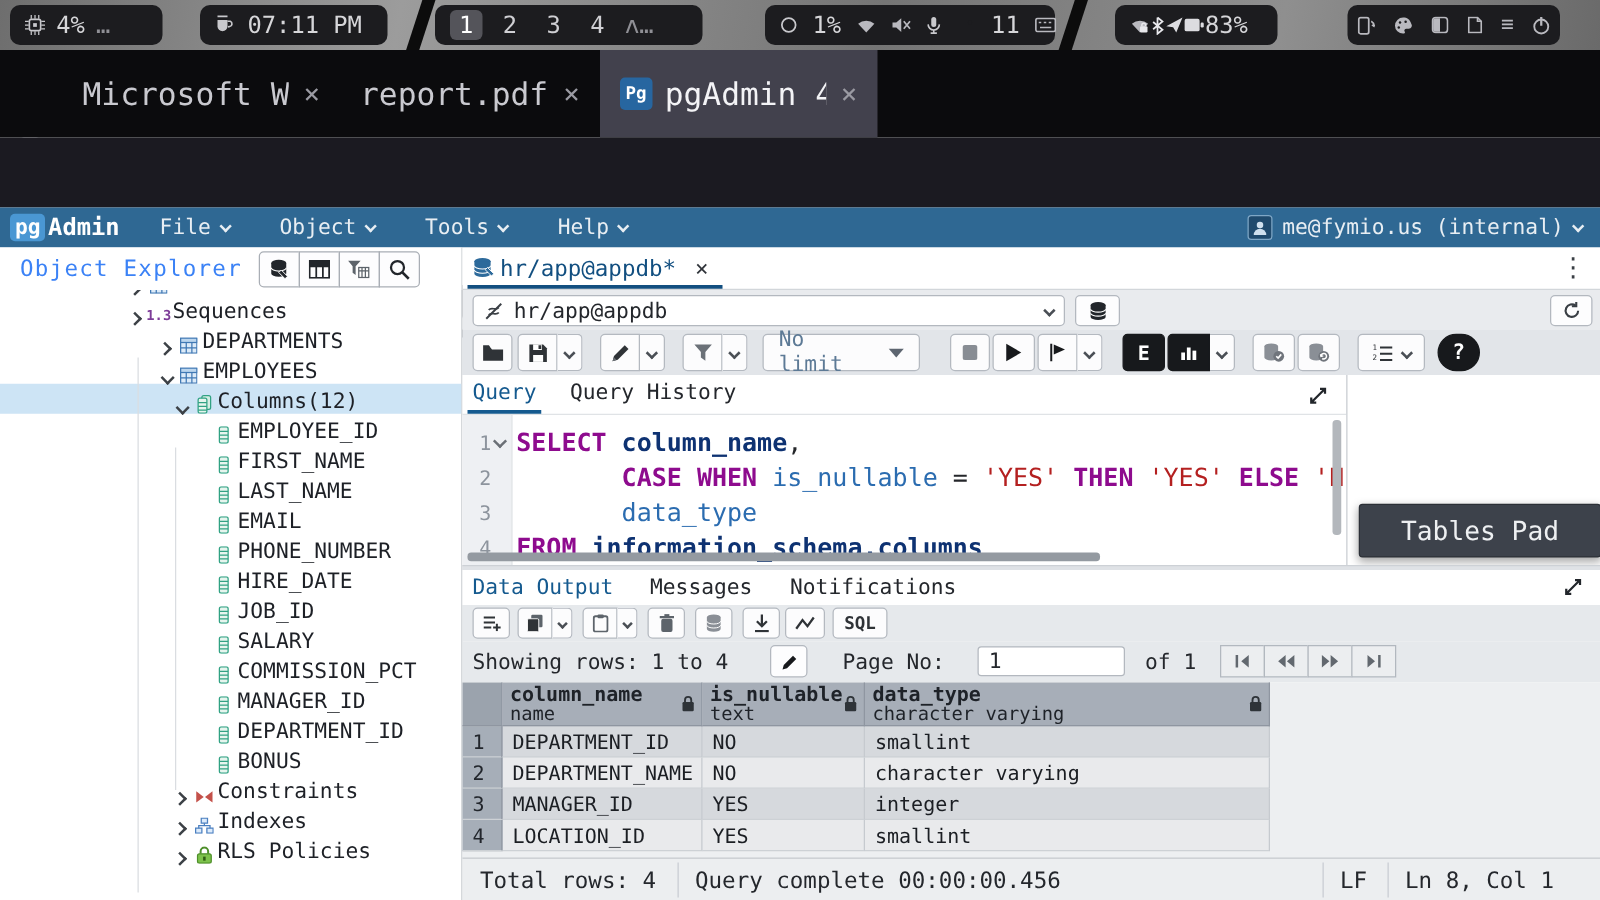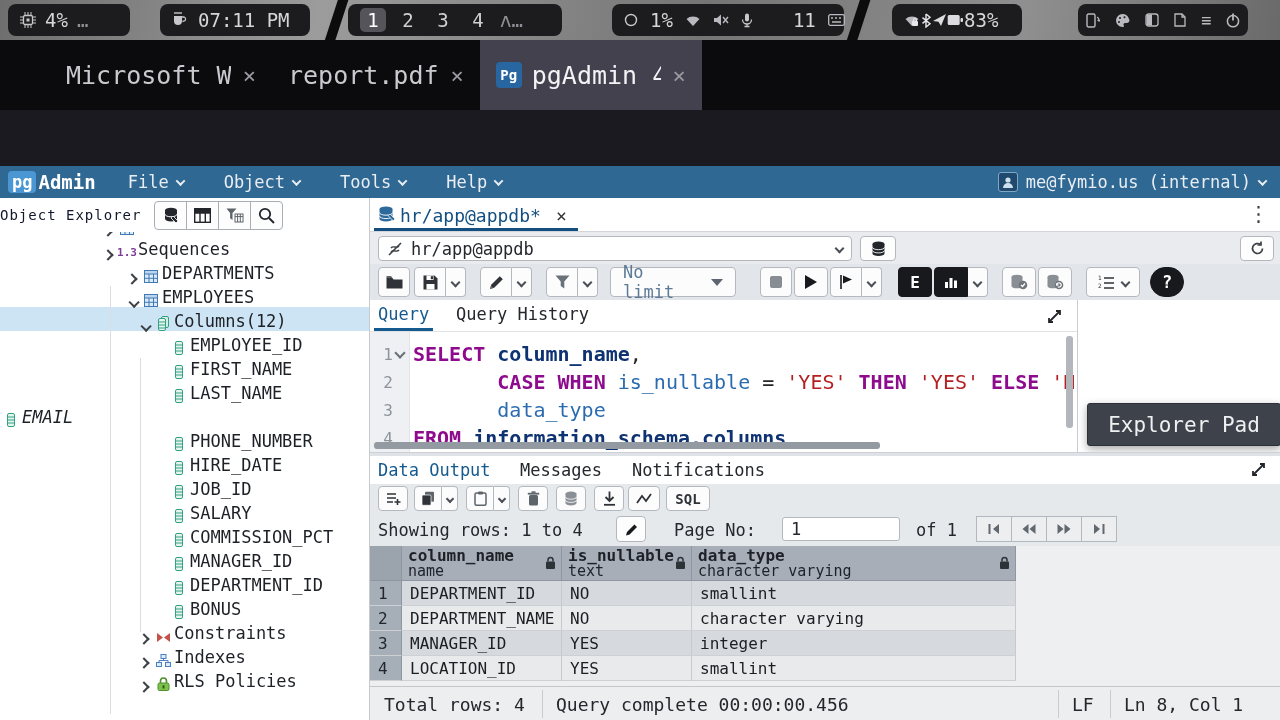--- a/index.html
+++ b/index.html
@@ -46,21 +46,21 @@
 .logo-admin{color:#fff;font-weight:bold;font-size:19px}
 #menuitems{display:flex;margin-left:32px;gap:40px}
 .mitem{display:flex;align-items:center;gap:8px;cursor:default}
 .cv{display:inline-block;width:7px;height:7px;border-right:2px solid currentColor;border-bottom:2px solid currentColor;transform:rotate(45deg) translate(-1px,-1px)}
 .menu-user{margin-left:auto;margin-right:14px;display:flex;align-items:center;gap:8px}
 .uicon{width:20px;height:20px;background:#1f4a6d;border:1px solid #7fa7c6;border-radius:3px;display:flex;align-items:center;justify-content:center}
 
 
 .sidebar{position:absolute;left:0;top:198px;width:370px;height:522px;background:#fff;overflow:hidden;border-right:1px solid #c7cbd0}
 .oe-header{position:absolute;left:0;top:0;width:370px;height:34px;background:#fff;z-index:6;display:flex;align-items:center}
-.oe-title{font-size:14px;color:#0f172a;margin-left:0;letter-spacing:1px}
+.oe-title{font-size:18px;color:#3b82f6;margin-left:16px;letter-spacing:1px}
 .oe-btns{display:flex;margin-left:14px}
 .oebtn{width:33px;height:29px;background:#fdfdfe;border:1px solid #a9aeb5;display:flex;align-items:center;justify-content:center;margin-left:-1px}
 .oebtn:first-child{border-radius:4px 0 0 4px}
 .oebtn:last-child{border-radius:0 4px 4px 0}
 #tree{position:absolute;left:0;top:13px;width:370px}
 .trow{height:24px;display:flex;align-items:flex-end;font-size:17px;color:#1d2026;white-space:nowrap}
 .trow.sel{background:#cde4f5}
 .tchev{flex:none;width:16px;display:flex;justify-content:center}
 .tchev i{width:8px;height:8px;border-right:2px solid #3c4146;border-bottom:2px solid #3c4146;display:inline-block}
 .tchev i.r{transform:rotate(-45deg)}
@@ -427,21 +427,21 @@
         </div>
         <div class="trow" style="padding-left: 168px;">
           <span class="ticon">
             <svg width="10" height="14">
               <rect x="1.5" y="0.5" width="7" height="13" rx="1.5" fill="#e6f5ee" stroke="#31a283"></rect>
               <path d="M1.5 4h7M1.5 7h7M1.5 10h7" stroke="#31a283"></path>
             </svg>
           </span>
           <span>LAST_NAME</span>
         </div>
-        <div class="trow" style=" font-style: italic;">
+        <div class="trow" style="padding-left: 168px;">
           <span class="ticon">
             <svg width="10" height="14">
               <rect x="1.5" y="0.5" width="7" height="13" rx="1.5" fill="#e6f5ee" stroke="#31a283"></rect>
               <path d="M1.5 4h7M1.5 7h7M1.5 10h7" stroke="#31a283"></path>
             </svg>
           </span>
           <span>EMAIL</span>
         </div>
         <div class="trow" style="padding-left: 168px;">
           <span class="ticon">
@@ -769,21 +769,21 @@
         <div class="cl" style="top: 8px;"><span class="tk-kw">SELECT</span><span class="tk-pl"> </span><span class="tk-id">column_name</span><span class="tk-pl">,</span></div>
         <div class="cl" style="top: 36px;"><span class="tk-pl">       </span><span class="tk-kw">CASE</span><span class="tk-pl"> </span><span class="tk-kw">WHEN</span><span class="tk-pl"> </span><span class="tk-id2">is_nullable</span><span class="tk-pl"> = </span><span class="tk-str">'YES'</span><span class="tk-pl"> </span><span class="tk-kw">THEN</span><span class="tk-pl"> </span><span class="tk-str">'YES'</span><span class="tk-pl"> </span><span class="tk-kw">ELSE</span><span class="tk-pl"> </span><span class="tk-str">'N</span></div>
         <div class="cl" style="top: 64px;"><span class="tk-pl">       </span><span class="tk-id2">data_type</span></div>
         <div class="cl" style="top: 92px;"><span class="tk-kw">FROM</span><span class="tk-pl"> </span><span class="tk-id">information_schema.columns</span></div>
       </div>
     <div class="hscroll"></div>
     <div class="vscroll"></div>
   </div>
 
   <div class="rp scratch">
-    <div class="tooltip">Explorer Pad</div>
+    <div class="tooltip">Tables Pad</div>
   </div>
 
   <div class="rp splitter"></div>
 
   <div class="rp outtabs">
     <div id="outtabs-holder">
         <span class="edtab on" style="left: 8px; position: absolute;">Data Output<span class="ul"></span></span>
         <span class="edtab" style="left: 150px; position: absolute;">Messages</span>
         <span class="edtab" style="left: 262px; position: absolute;">Notifications</span>
       </div>

